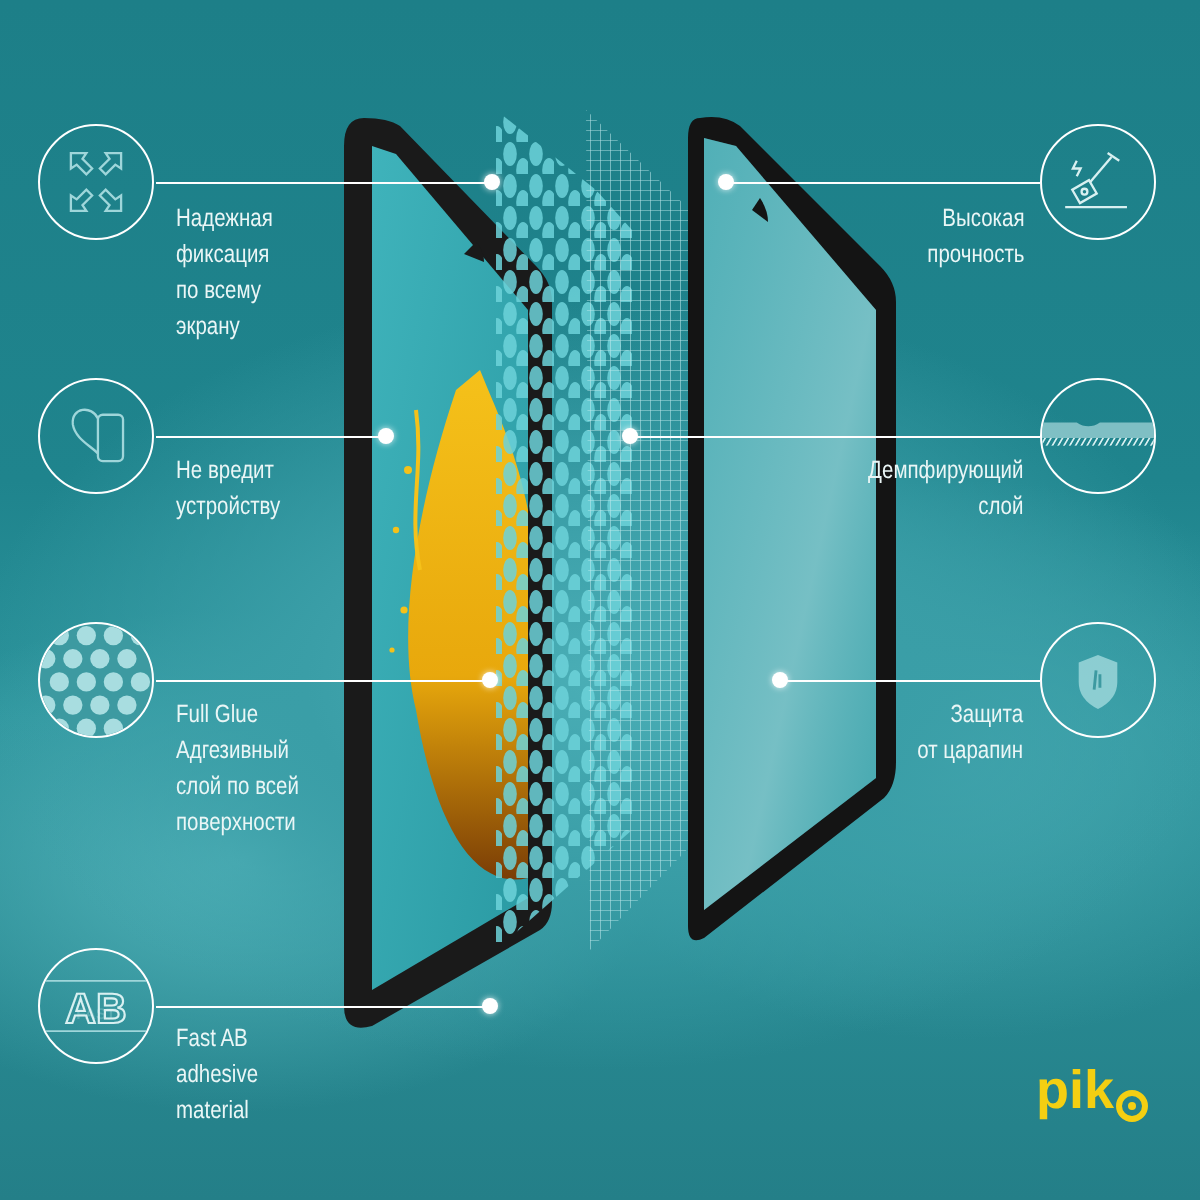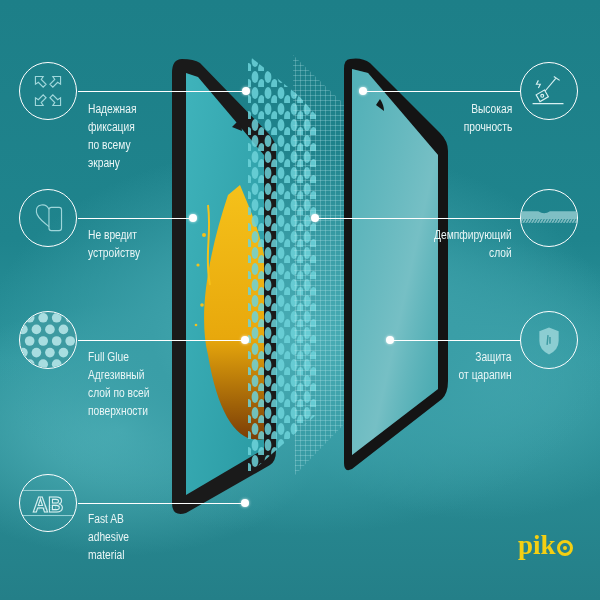--- a/index.html
+++ b/index.html
@@ -11,21 +11,21 @@
                 linear-gradient(180deg, #1d7f88 0%, #1f848d 40%, #2b939b 60%, #247f88 100%);}
   .stage{position:absolute;inset:0;border-radius:28px;}
   .circle{position:absolute;width:58px;height:58px;border:1.6px solid #ffffff;border-radius:50%;box-sizing:border-box;overflow:hidden;}
   .circle svg{position:absolute;inset:0;width:100%;height:100%;}
   .label{position:absolute;color:#eaf6f6;font-size:12.5px;line-height:18px;transform:scaleX(0.82);}
   .label.left{transform-origin:left top;}
   .label.right{transform-origin:right top;text-align:right;}
   .line{position:absolute;height:1.4px;background:#ffffff;}
   .dot{position:absolute;width:8px;height:8px;border-radius:50%;background:#ffffff;transform:translate(-50%,-50%);box-shadow:0 0 3px rgba(255,255,255,.8);}
   .phone{position:absolute;}
-  .logo{position:absolute;left:518px;top:530px;color:#f4cf12;font-size:27px;font-weight:bold;letter-spacing:0px;display:flex;align-items:center;font-family:Liberation Serif, serif;}
+  .logo{position:absolute;left:518px;top:530px;color:#f4cf12;font-size:27px;font-weight:bold;letter-spacing:0px;display:flex;align-items:flex-end;}
   .logo .o{display:inline-block;width:16px;height:16px;border-radius:50%;border:3px solid #f4cf12;box-sizing:border-box;position:relative;margin-left:1px;margin-top:5px;}
   .logo .o::after{content:"";position:absolute;left:3px;top:3px;width:4px;height:4px;border-radius:50%;background:#f4cf12;}
 </style>
 </head>
 <body>
 
 <div class="stage">
 
   <svg class="phone" style="left:168px;top:55px;" width="110" height="465" viewBox="0 0 110 465">
     <defs>

